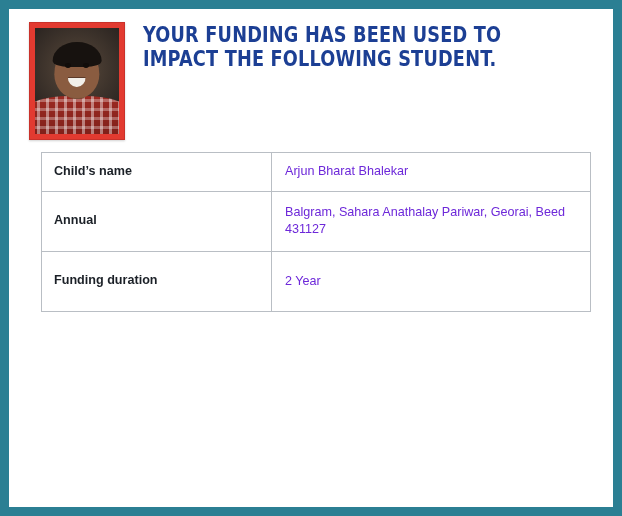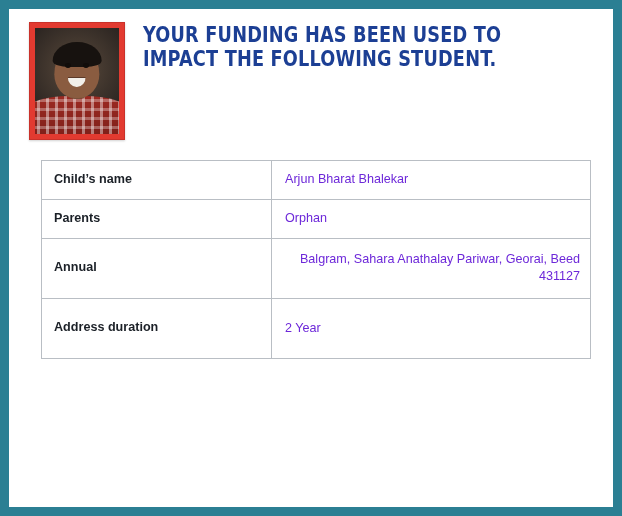--- a/index.html
+++ b/index.html
@@ -136,21 +136,21 @@
   .subtitle {
     color: #2f3c4c;
     font-weight: bold;
     font-size: 13.6px;
     margin: 18px 0 0 0;
     line-height: 1.3;
   }
 
   
   .table-wrap {
-    margin: 20px 22px 0 32px;
+    margin: 12px 22px 0 32px;
   }
   table.details {
     width: 100%;
     border-collapse: collapse;
     table-layout: fixed;
   }
   table.details td {
     border: 1px solid #b9bec4;
     font-size: 12.6px;
     color: #20262d;
@@ -201,29 +201,25 @@
     </div>
 
     <div class="table-wrap">
       <table class="details">
         <tbody>
           <tr>
             <td class="label row-h">Child’s name</td>
             <td class="value row-h">Arjun Bharat Bhalekar</td>
           </tr>
           <tr>
-            <td class="label row-h">Parents</td>
-            <td class="value row-h">Orphan</td>
+            <td class="label tall">Annual</td>
+            <td class="value tall" style="white-space:pre-line;">Balgram, Sahara Anathalay Pariwar, Georai, Beed 431127</td>
           </tr>
           <tr>
-            <td class="label tall">Annual</td>
-            <td class="value tall" style="white-space:pre-line;text-align:right;">Balgram, Sahara Anathalay Pariwar, Georai, Beed 431127</td>
-          </tr>
-          <tr>
-            <td class="label tall">Address duration</td>
+            <td class="label tall">Funding duration</td>
             <td class="value tall">2 Year</td>
           </tr>
         </tbody>
       </table>
     </div>
 
   </div>
 </div>
 
 </body></html>

